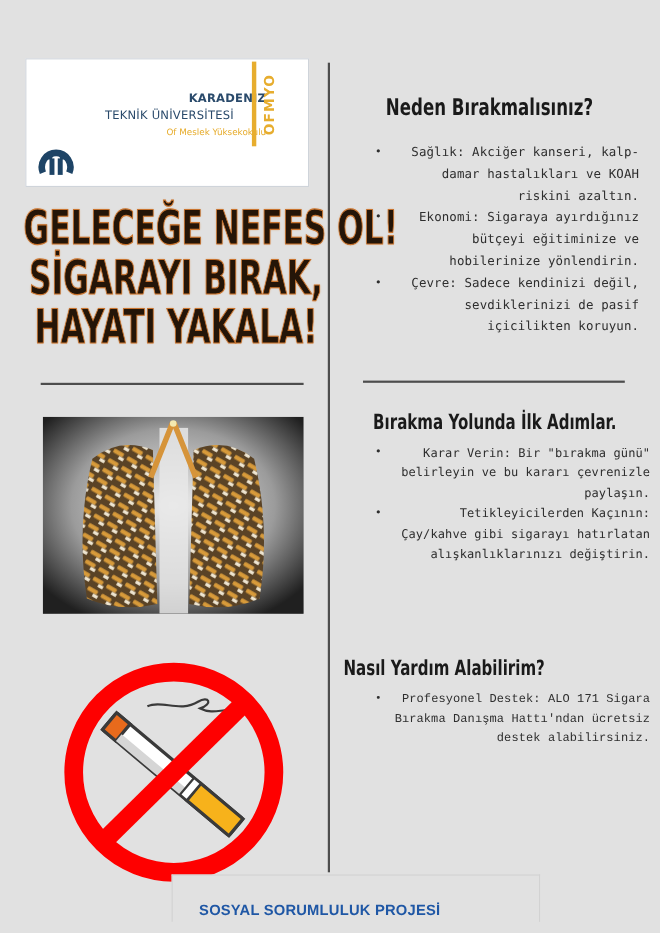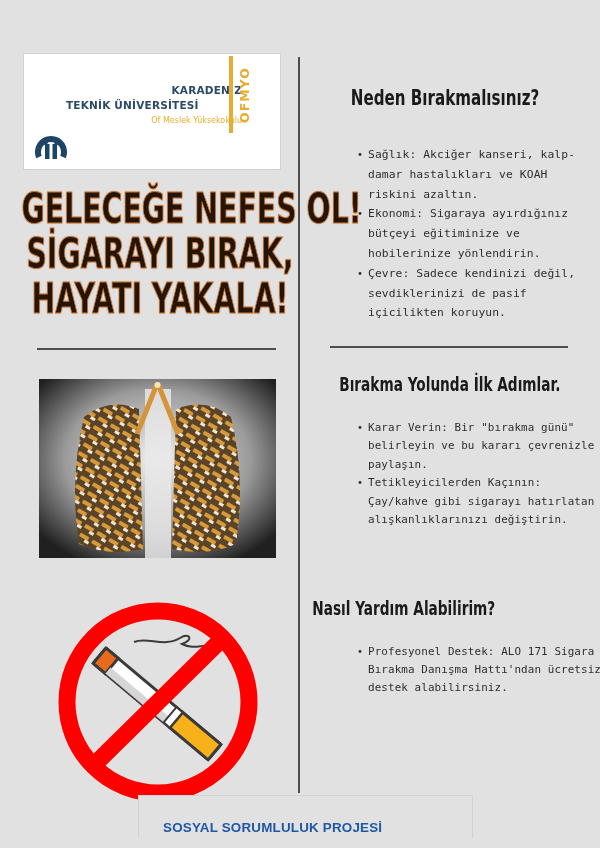--- a/index.html
+++ b/index.html
@@ -14,22 +14,22 @@
     .logo-box {
       left: 23px; top: 53px; width: 258px; height: 117px;
       background: #ffffff; border: 1px solid #cfd4da; box-sizing: border-box;
     }
     .logo-line1 {
       left: 115px; top: 30px; width: 103px; text-align: right;
       font-family: "DejaVu Sans", sans-serif; font-weight: bold;
       font-size: 10.5px; color: #2a4a6b; letter-spacing: 0.2px; white-space: nowrap;
     }
     .logo-line2 {
-      left: 42px; top: 45px; width: 176px; text-align: left;
-      font-family: "DejaVu Sans", sans-serif; font-weight: bold;
+      left: 42px; top: 45px; width: 176px; text-align: center;
+      font-family: "DejaVu Sans", sans-serif; font-weight: normal;
       font-size: 10.5px; color: #2a4a6b; letter-spacing: 0.2px; white-space: nowrap;
     }
     .logo-line3 {
       left: 80px; top: 62px; width: 138px; text-align: right;
       font-family: "DejaVu Sans", sans-serif;
       font-size: 8px; color: #e7ad2e; white-space: nowrap;
     }
     .logo-vbar {
       left: 205px; top: 2px; width: 4px; height: 77px; background: #e7ad2e;
     }
@@ -68,38 +68,38 @@
     
     .sec-title {
       text-align: center; font-family: "DejaVu Sans", sans-serif; font-weight: 900;
       color: #1a1a1a; white-space: nowrap;
       transform: scaleX(0.72); transform-origin: center top;
     }
     .t1 { left: 290px; top: 86px; width: 310px; font-size: 21px; }
     .t2 { left: 300px; top: 373px; width: 280px; font-size: 19px; }
     .t3 { left: 280px; top: 597px; width: 230px; font-size: 19px; }
 
-    ul.blist { margin: 16px; padding: 0; list-style: none; }
+    ul.blist { margin: 0; padding: 0; list-style: none; text-align: right; }
     ul.blist li {
       position: relative; padding-left: 11px;
       font-size: 11.3px; color: #2e2e2e; line-height: 20px; letter-spacing: 0.1px;
     }
     ul.blist li::before {
       content: "•"; position: absolute; left: 0; top: 0; font-size: 10px; color: #2e2e2e;
     }
     .list1 { left: 341px; top: 129px; width: 240px; }
     ul.list1 li { line-height: 19.8px; }
     .list2 { left: 341px; top: 403px; width: 250px; }
     ul.list2 li { line-height: 18.4px; font-size: 10.9px; }
     .list3 { left: 341px; top: 627px; width: 250px; }
-    ul.list3 li { line-height: 18.2px; font-size: 10.9px; }
+    ul.list3 li { line-height: 18.2px; font-size: 10.9px; font-family: Liberation Mono, monospace; }
 
     
     .footer {
-      left: 138px; top: 795px; width: 335px; height: 43px;
+      left: 156px; top: 795px; width: 335px; height: 43px;
       border-left: 1px solid #d2d2d2; border-top: 1px solid #d2d2d2; border-right: 1px solid #d2d2d2;
       box-sizing: border-box; background: #e1e1e1;
     }
     .footer-text {
       position: absolute; left: 24px; top: 24px;
       font-family: "Liberation Sans", sans-serif; font-weight: bold;
       font-size: 13.4px; color: #1f57a5; letter-spacing: 0.2px; white-space: nowrap;
     }
   </style>
 </head>

